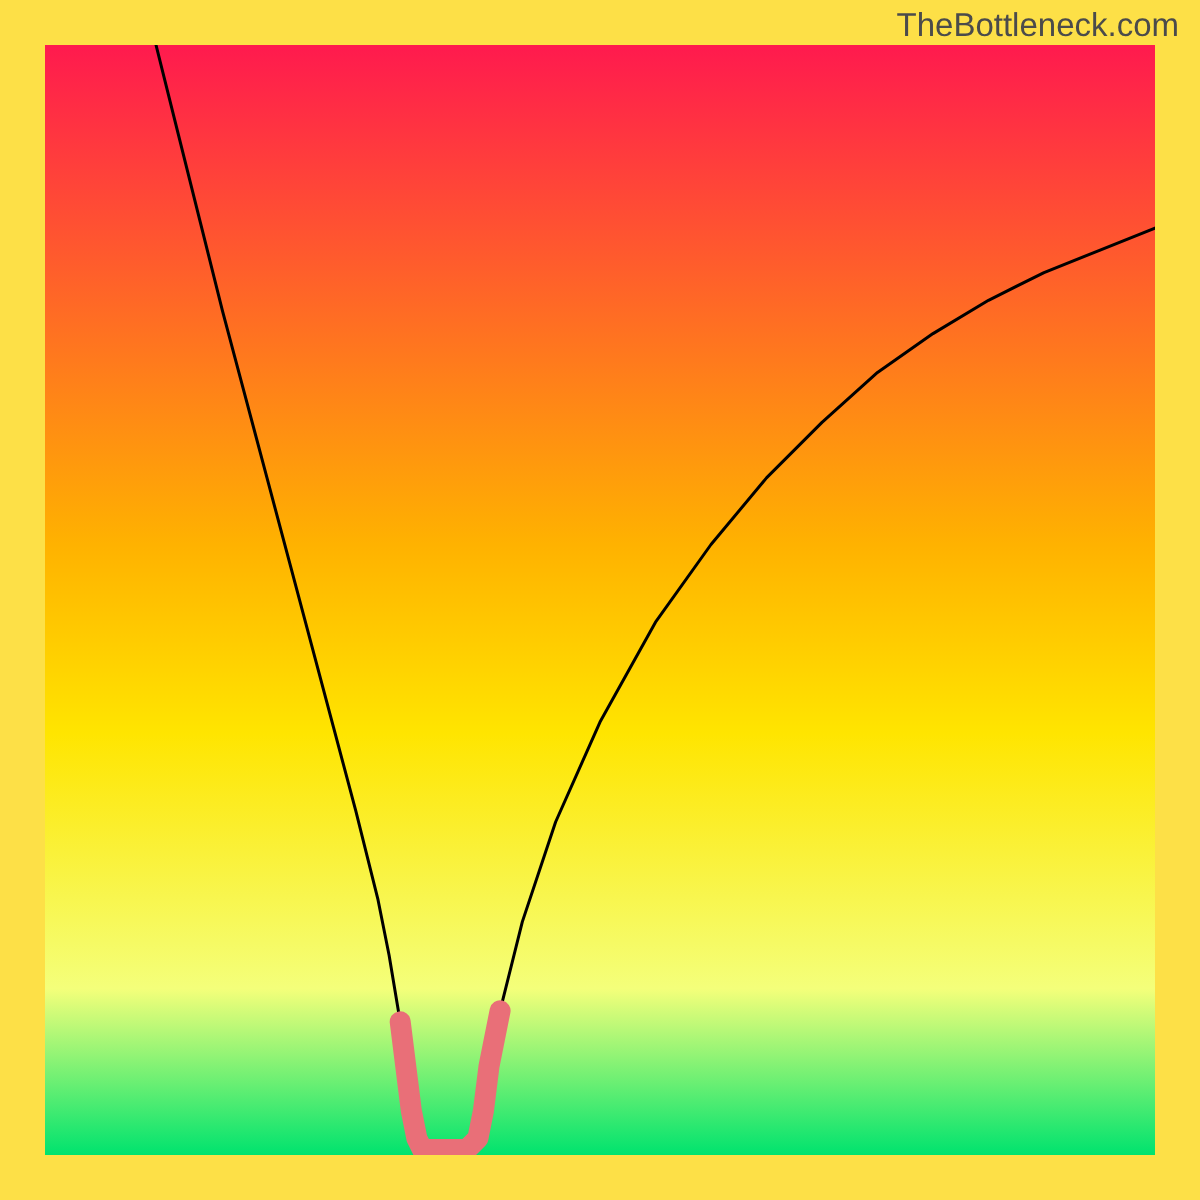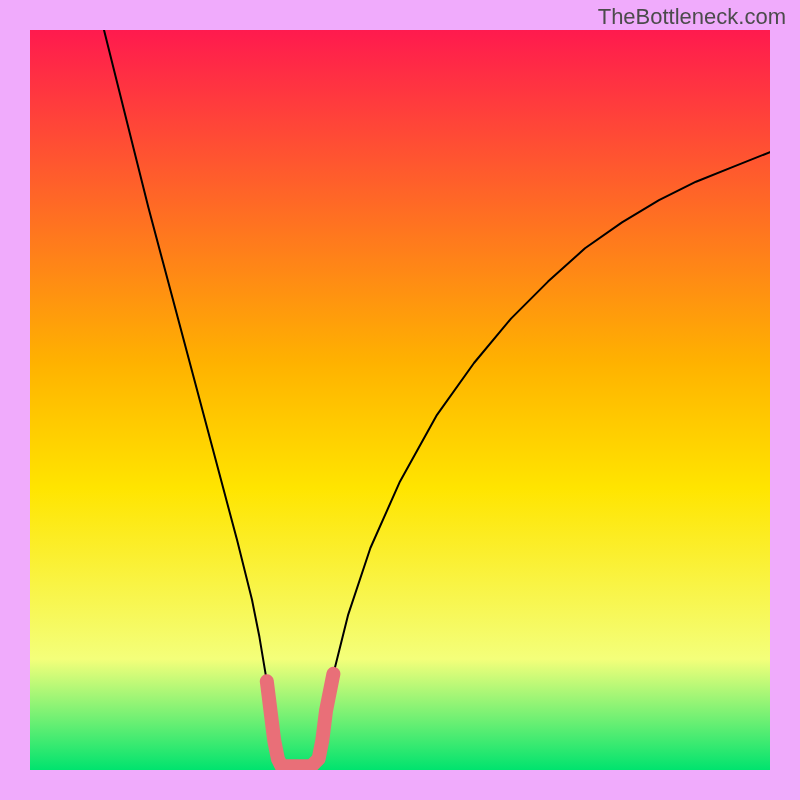--- a/index.html
+++ b/index.html
@@ -9,21 +9,21 @@
     height: 800px;
     background: #000;
     overflow: hidden;
   }
   .frame {
     position: absolute;
     left: 0;
     top: 0;
     width: 800px;
     height: 800px;
-    background: #f0abfc;
+    background: #fde047;
   }
   .plot {
     position: absolute;
     left: 30px;
     top: 30px;
     width: 740px;
     height: 740px;
     overflow: hidden;
   }
   .watermark {

